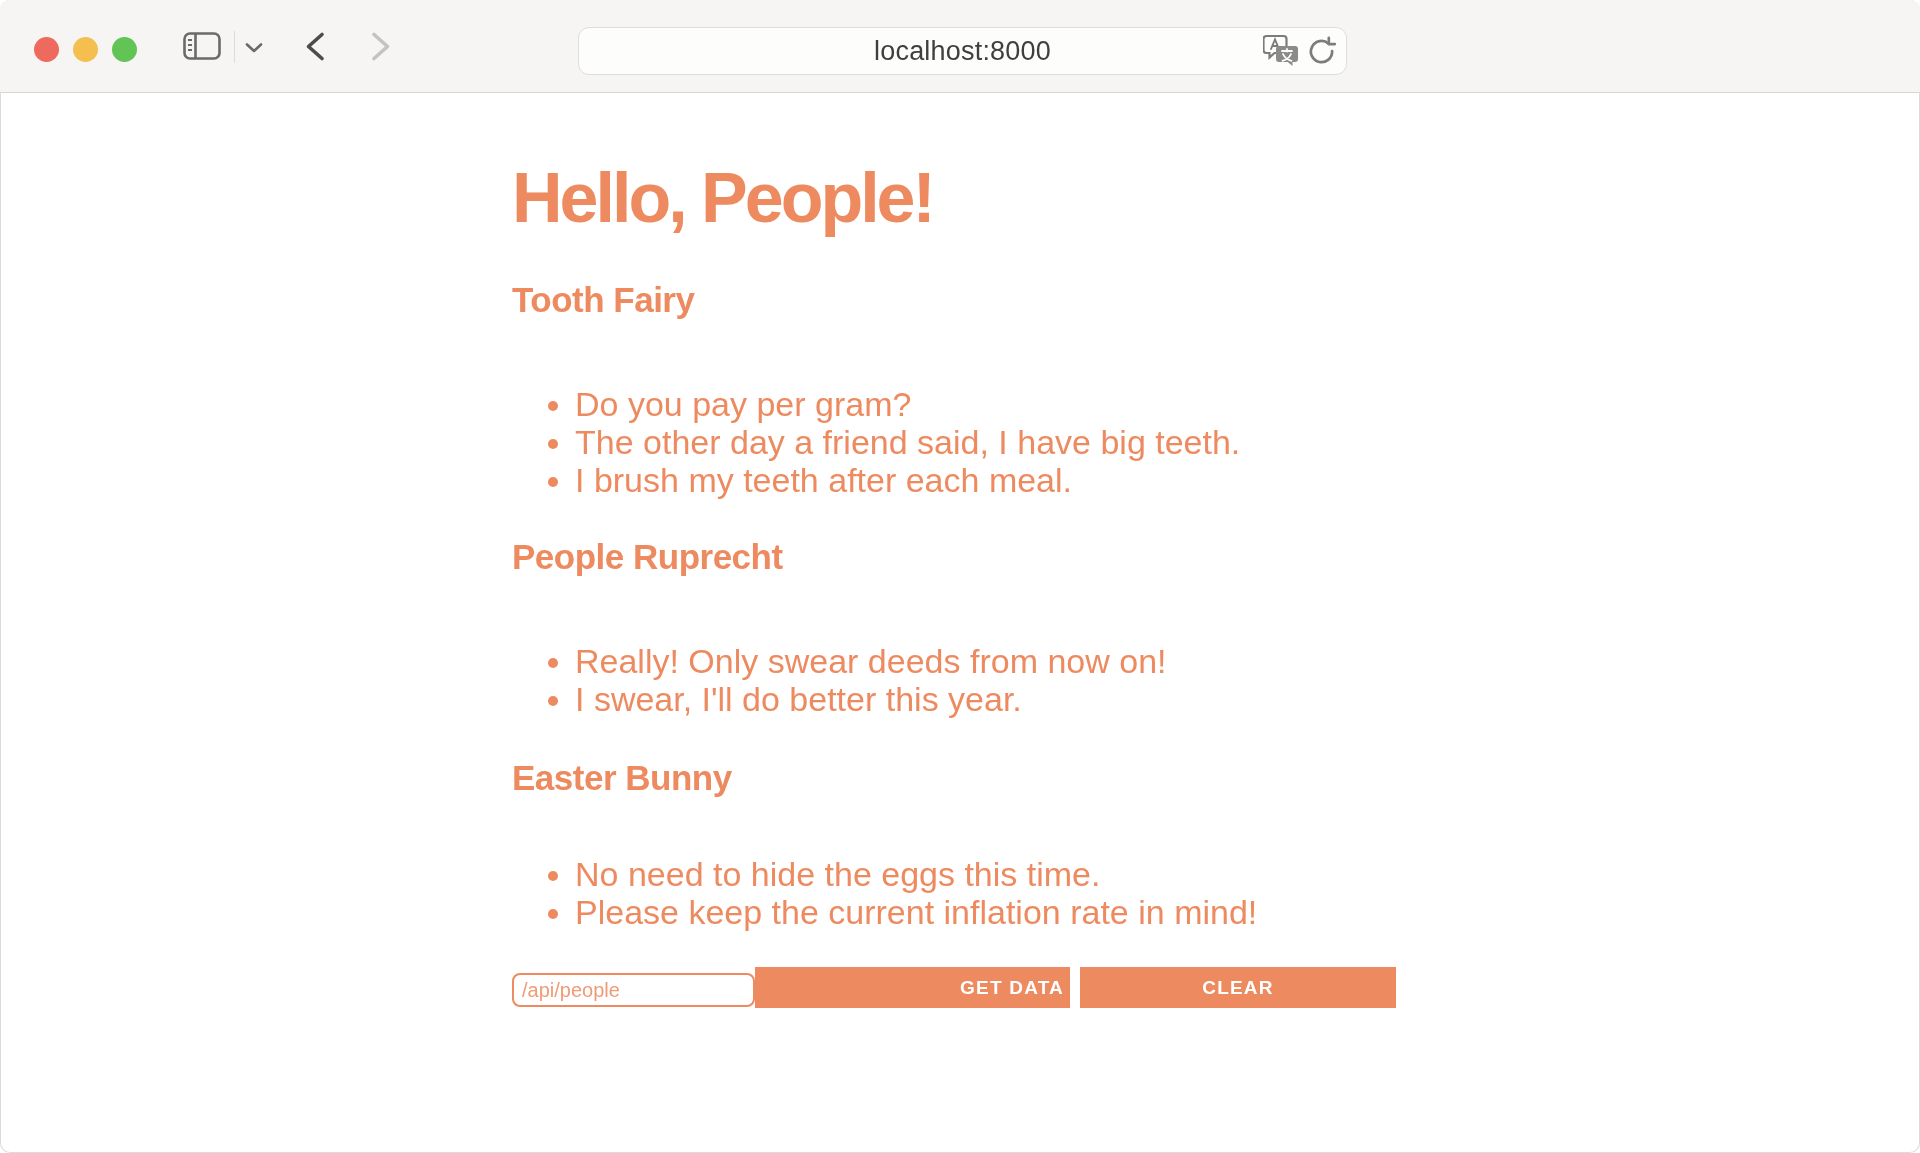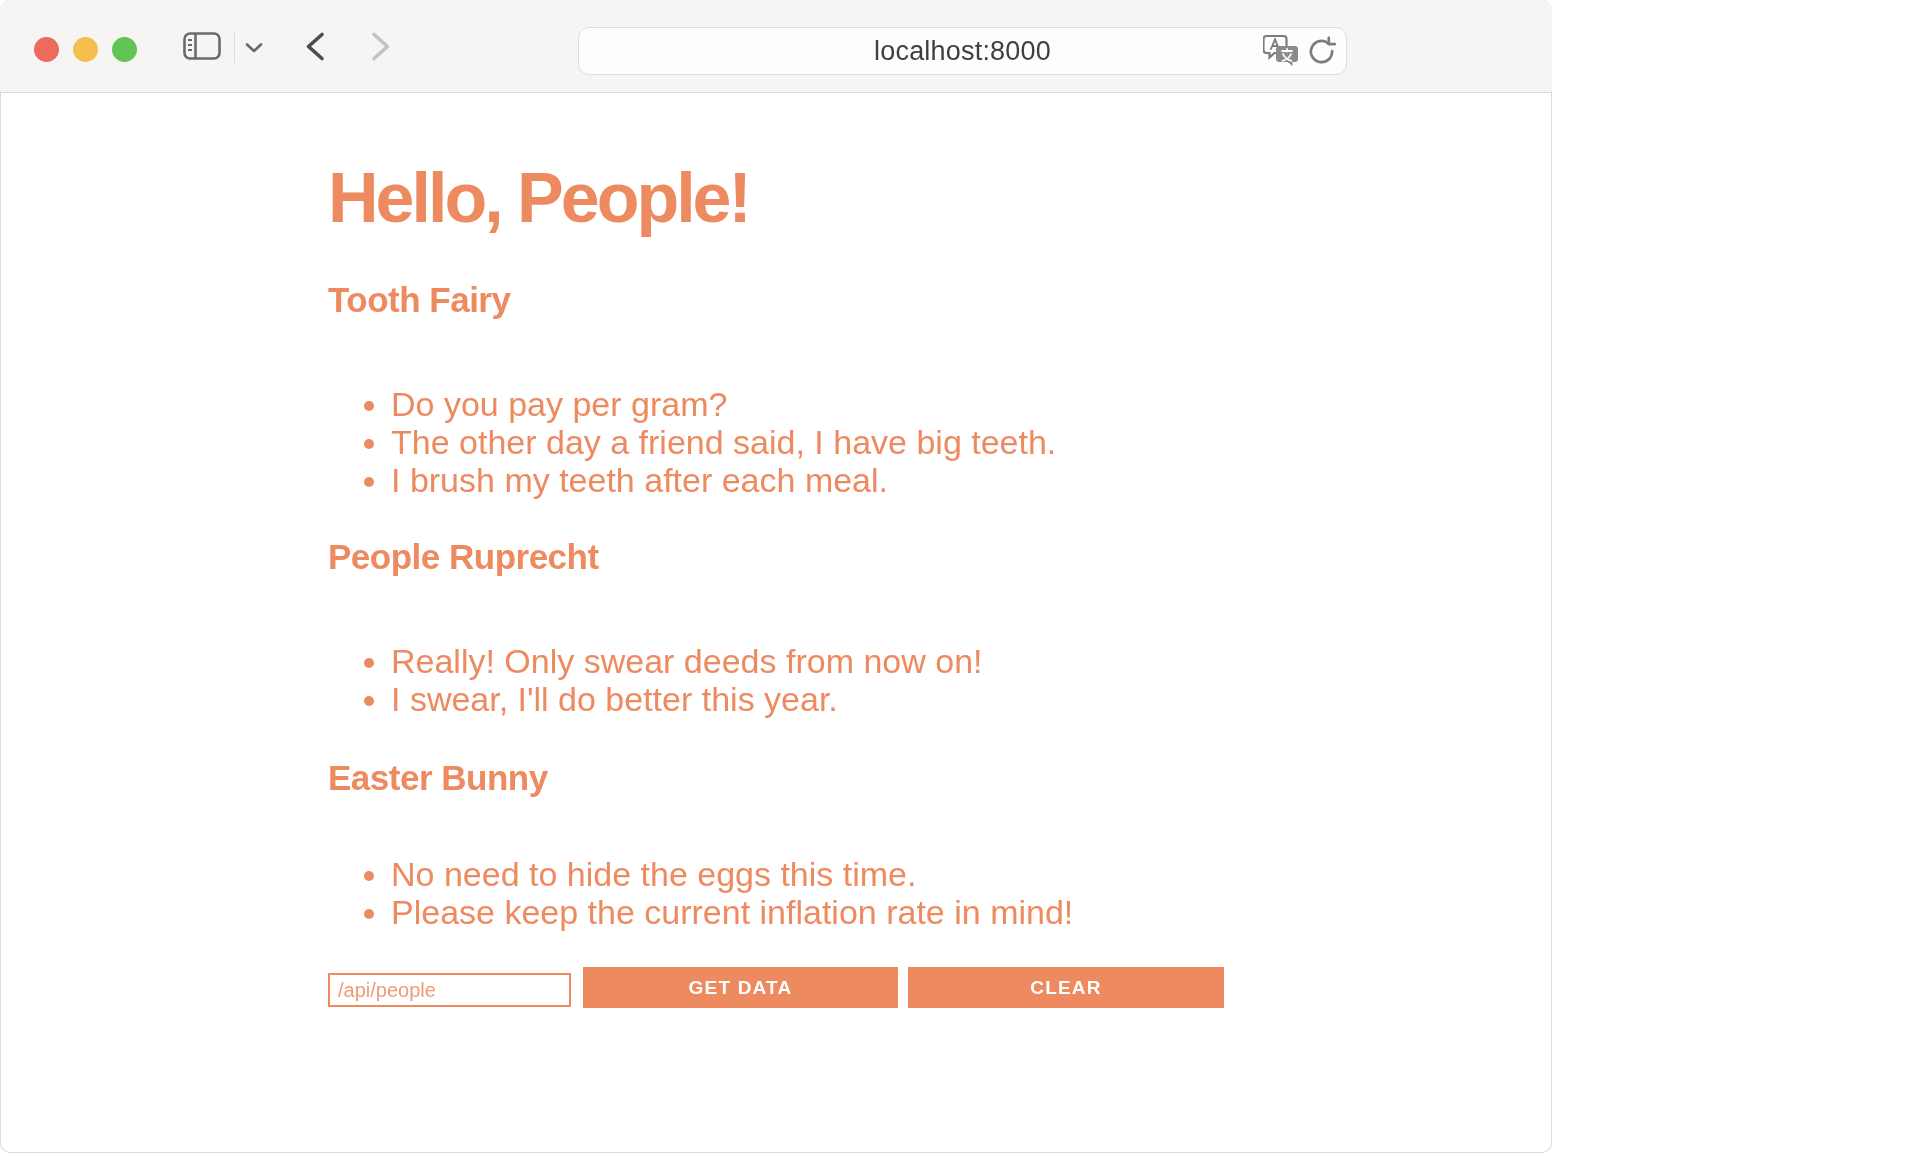--- a/index.html
+++ b/index.html
@@ -1,17 +1,17 @@
 <!DOCTYPE html>
 <html style="--accent: #ED8A5F; --accentLight: #F09B77; --trafficClose: #EE6A5E; --trafficMin: #F5BF4F; --trafficMax: #62C454; --toolbarBg: #F6F5F4;"><head>
 <meta charset="utf-8">
 <style>
   html,body{margin:0;padding:0;background:#fff;}
   body{width:1920px;height:1153px;font-family:"Liberation Sans","DejaVu Sans",sans-serif;overflow:hidden;}
-  .window{position:relative;width:1552px;height:1153px;background:#fff;border-radius:10px;overflow:hidden;
+  .window{position:relative;width:1920px;height:1153px;background:#fff;border-radius:10px;overflow:hidden;
           box-shadow:inset 0 0 0 1px rgba(0,0,0,0.14);}
   
   .toolbar{position:relative;height:92px;background:#f6f5f4;border-bottom:1px solid #d8d7d6;}
   .traffic{position:absolute;left:34px;top:37px;display:flex;gap:14px;}
   .light{width:25px;height:25px;border-radius:50%;}
   .light.close{background:var(--trafficClose,#EE6A5E);}
   .light.min{background:var(--trafficMin,#F5BF4F);}
   .light.max{background:var(--trafficMax,#62C454);}
   .tb-btn{position:absolute;background:none;border:none;padding:0;cursor:default;line-height:0;}
   .sep{position:absolute;left:234px;top:31px;width:1px;height:32px;background:#dcdbda;}
@@ -27,25 +27,25 @@
   h1{font-size:70px;line-height:70px;font-weight:bold;letter-spacing:-3px;margin:70px 0 0 0;}
   h2{font-size:35px;line-height:50px;font-weight:bold;letter-spacing:-0.5px;margin:0;}
   ul{margin:0;padding:0 0 0 63px;list-style:disc;}
   li{font-size:34px;line-height:38px;}
   .sec1 h2{margin-top:42px;} .sec1 ul{margin-top:60px;}
   .sec2 h2{margin-top:33px;} .sec2 ul{margin-top:60px;}
   .sec3 h2{margin-top:35px;} .sec3 ul{margin-top:52px;}
   
   .api-row{display:flex;align-items:flex-end;margin-top:36px;}
   .api-input{box-sizing:border-box;width:243px;height:34px;margin-bottom:1px;border:2px solid var(--accent,#ED8A5F);
-             border-radius:0;padding:0 6px 0 8px;font-family:inherit;font-size:20px;color:var(--accentLight,#F09B77);
+             border-radius:8px;padding:0 6px 0 8px;font-family:inherit;font-size:20px;color:var(--accentLight,#F09B77);
              outline:none;background:#fff;}
   .api-btn{box-sizing:border-box;height:41px;border:none;background:var(--accent,#ED8A5F);color:#fff;
            font-family:inherit;font-size:19px;font-weight:bold;letter-spacing:1.2px;cursor:pointer;}
-  .btn-get{width:315px;margin-left:12px;}
+  .btn-get{width:315px;text-align:right;}
   .btn-clear{width:316px;margin-left:10px;}
 </style>
 </head>
 <body>
 
 <div class="window">
 
   <div class="toolbar">
 
     <div class="traffic">

